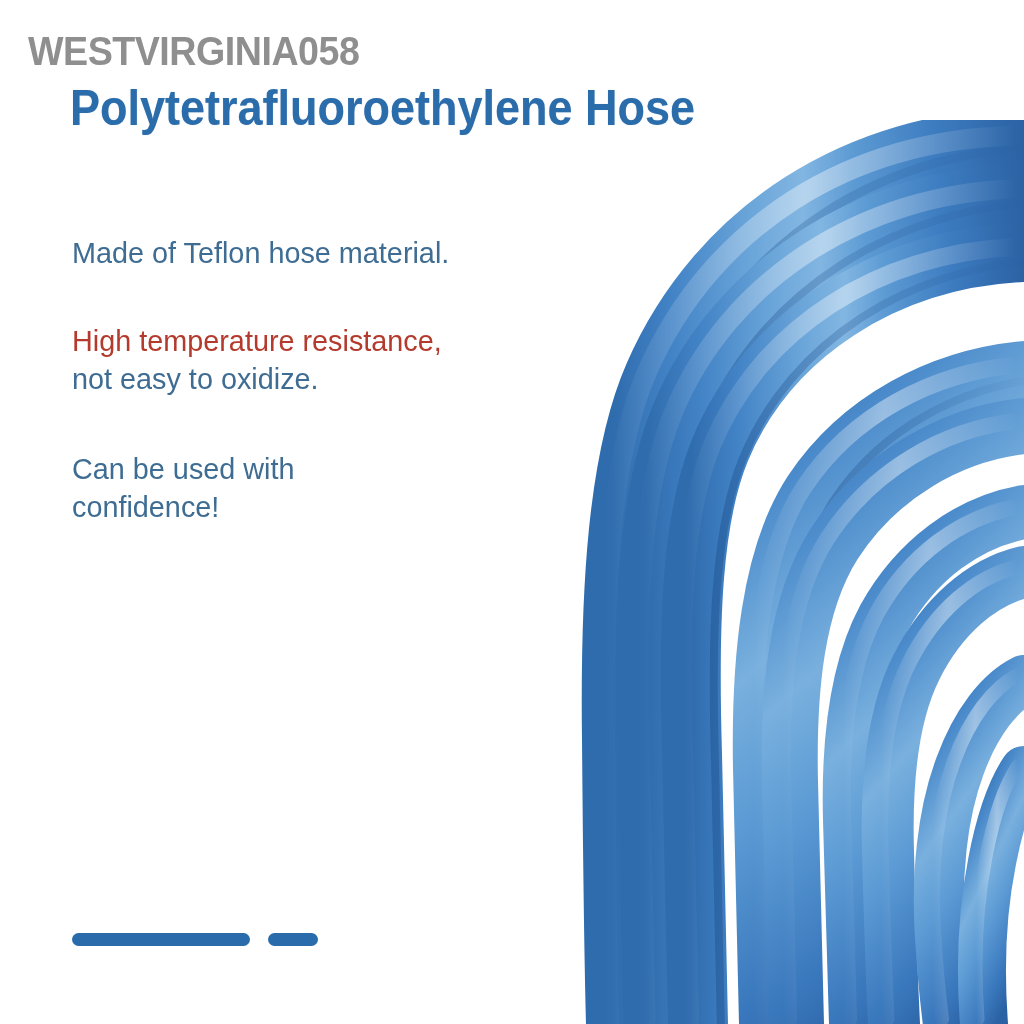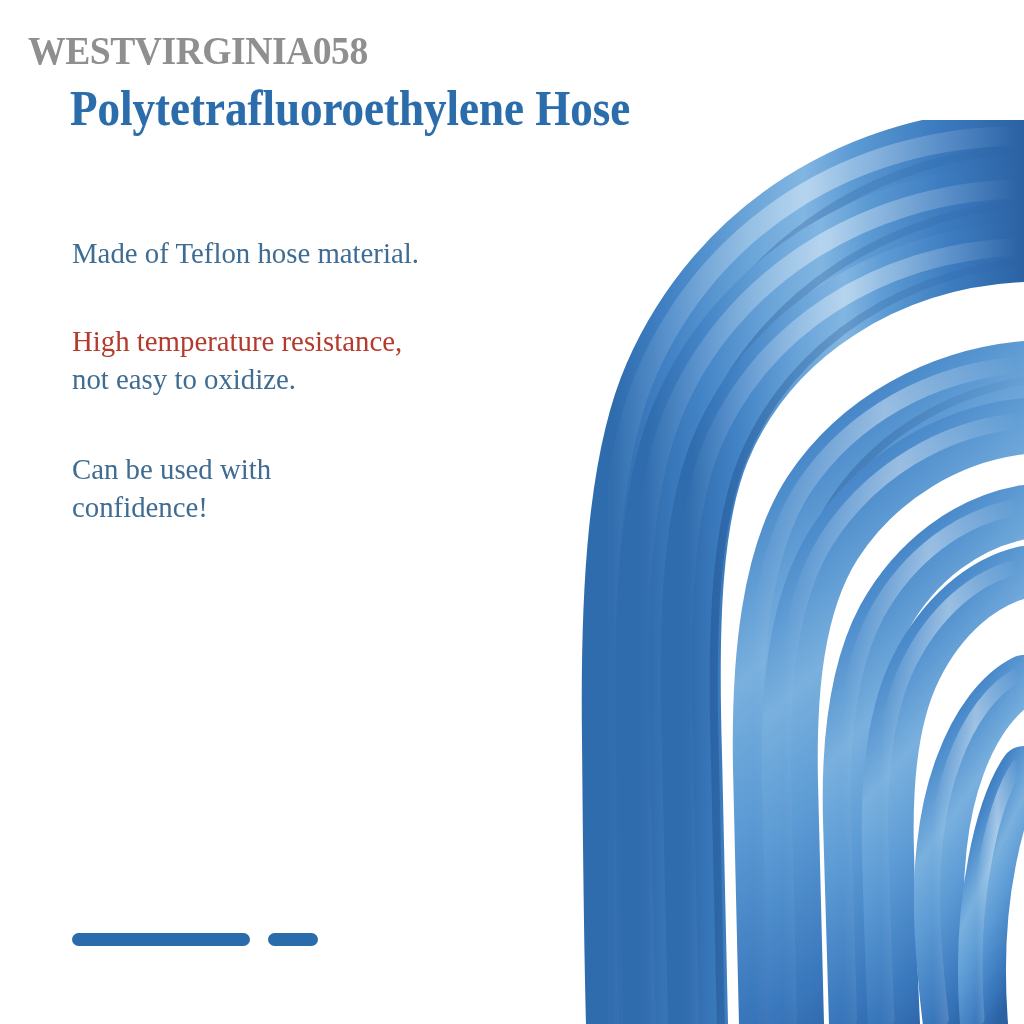--- a/index.html
+++ b/index.html
@@ -6,21 +6,21 @@
     margin: 0;
     padding: 0;
     background: #ffffff;
   }
   #page {
     position: relative;
     width: 1024px;
     height: 1024px;
     background: #ffffff;
     overflow: hidden;
-    font-family: Liberation Serif, serif;
+    font-family: Liberation Sans, sans-serif;
   }
 
   
   #photo {
     position: absolute;
     left: 300px;
     top: 120px;
     width: 724px;
     height: 904px;
     overflow: hidden;

